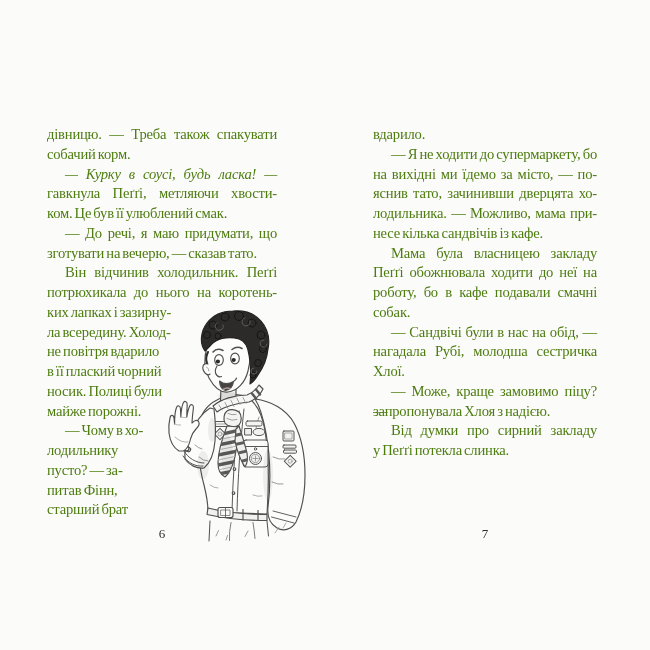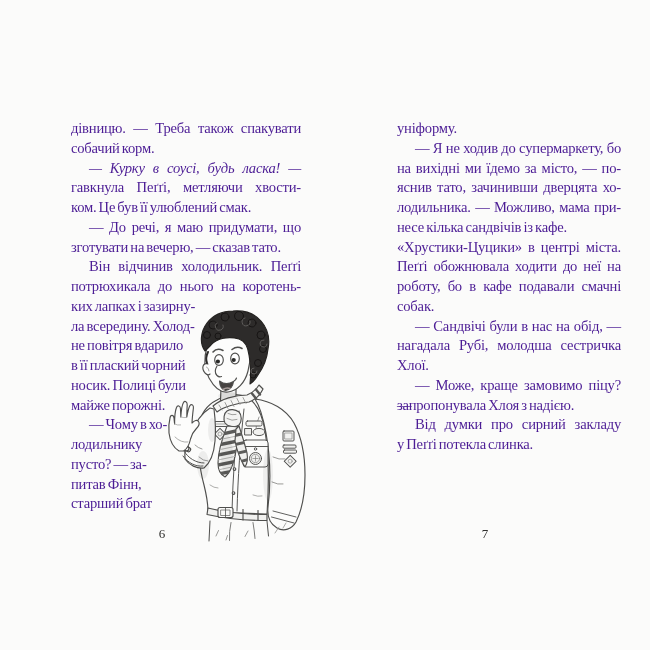--- a/index.html
+++ b/index.html
@@ -2,23 +2,23 @@
 <html><head>
 <meta charset="utf-8">
 <style>
   html,body{margin:0;padding:0;background:#fafaf9;}
   #canvas{
     position:relative;width:650px;height:650px;overflow:hidden;
     background:#fbfbfa;
     font-family:"Liberation Serif","DejaVu Serif",serif;
   }
   .text-col{
-    position:absolute;top:119px;color:#4c1d95;
+    position:absolute;top:125px;color:#4d7c0f;
     font-size:14.6px;line-height:19.75px;
-    letter-spacing:-0.2px;word-spacing:-1.3px;margin-left:24px;
+    letter-spacing:-0.2px;word-spacing:-1.3px;
   }
   #left-col{left:47px;width:230px;}
   #right-col{left:373px;width:224px;}
   .line{height:19.75px;white-space:nowrap;}
   .line.j{white-space:normal;text-align:justify;text-align-last:justify;}
   .line.ind{text-indent:18px;}
   .line.it{font-style:italic;font-family:Liberation Serif, serif;}
   .pagenum{
     position:absolute;top:526px;text-align:center;
     color:#2e2e2c;font-size:13px;letter-spacing:0;
@@ -48,27 +48,27 @@
       <div class="line">в її плаский чорний</div>
       <div class="line">носик. Полиці були</div>
       <div class="line">майже порожні.</div>
       <div class="line ind">— Чому в хо-</div>
       <div class="line">лодильнику</div>
       <div class="line">пусто? — за-</div>
       <div class="line">питав Фінн,</div>
       <div class="line">старший брат</div>
     </div>
   <div id="right-col" class="text-col">
-      <div class="line">уніформу.</div>
-      <div class="line j ind">— Я не ходив до супермаркету, бо</div>
+      <div class="line">вдарило.</div>
+      <div class="line j ind">— Я не ходити до супермаркету, бо</div>
       <div class="line j">на вихідні ми їдемо за місто, — по-</div>
       <div class="line j">яснив тато, зачинивши дверцята хо-</div>
       <div class="line j">лодильника. — Можливо, мама при-</div>
       <div class="line">несе кілька сандвічів із кафе.</div>
-      <div class="line j">«Хрустики-Цуцики» в центрі міста.</div>
+      <div class="line j ind">Мама була власницею закладу</div>
       <div class="line j">Пеґґі обожнювала ходити до неї на</div>
       <div class="line j">роботу, бо в кафе подавали смачні</div>
       <div class="line">собак.</div>
       <div class="line j ind">— Сандвічі були в нас на обід, —</div>
       <div class="line j">нагадала Рубі, молодша сестричка</div>
       <div class="line">Хлої.</div>
       <div class="line j ind">— Може, краще замовимо піцу? —</div>
       <div class="line">запропонувала Хлоя з надією.</div>
       <div class="line j ind">Від думки про сирний закладу</div>
       <div class="line">у Пеґґі потекла слинка.</div>

